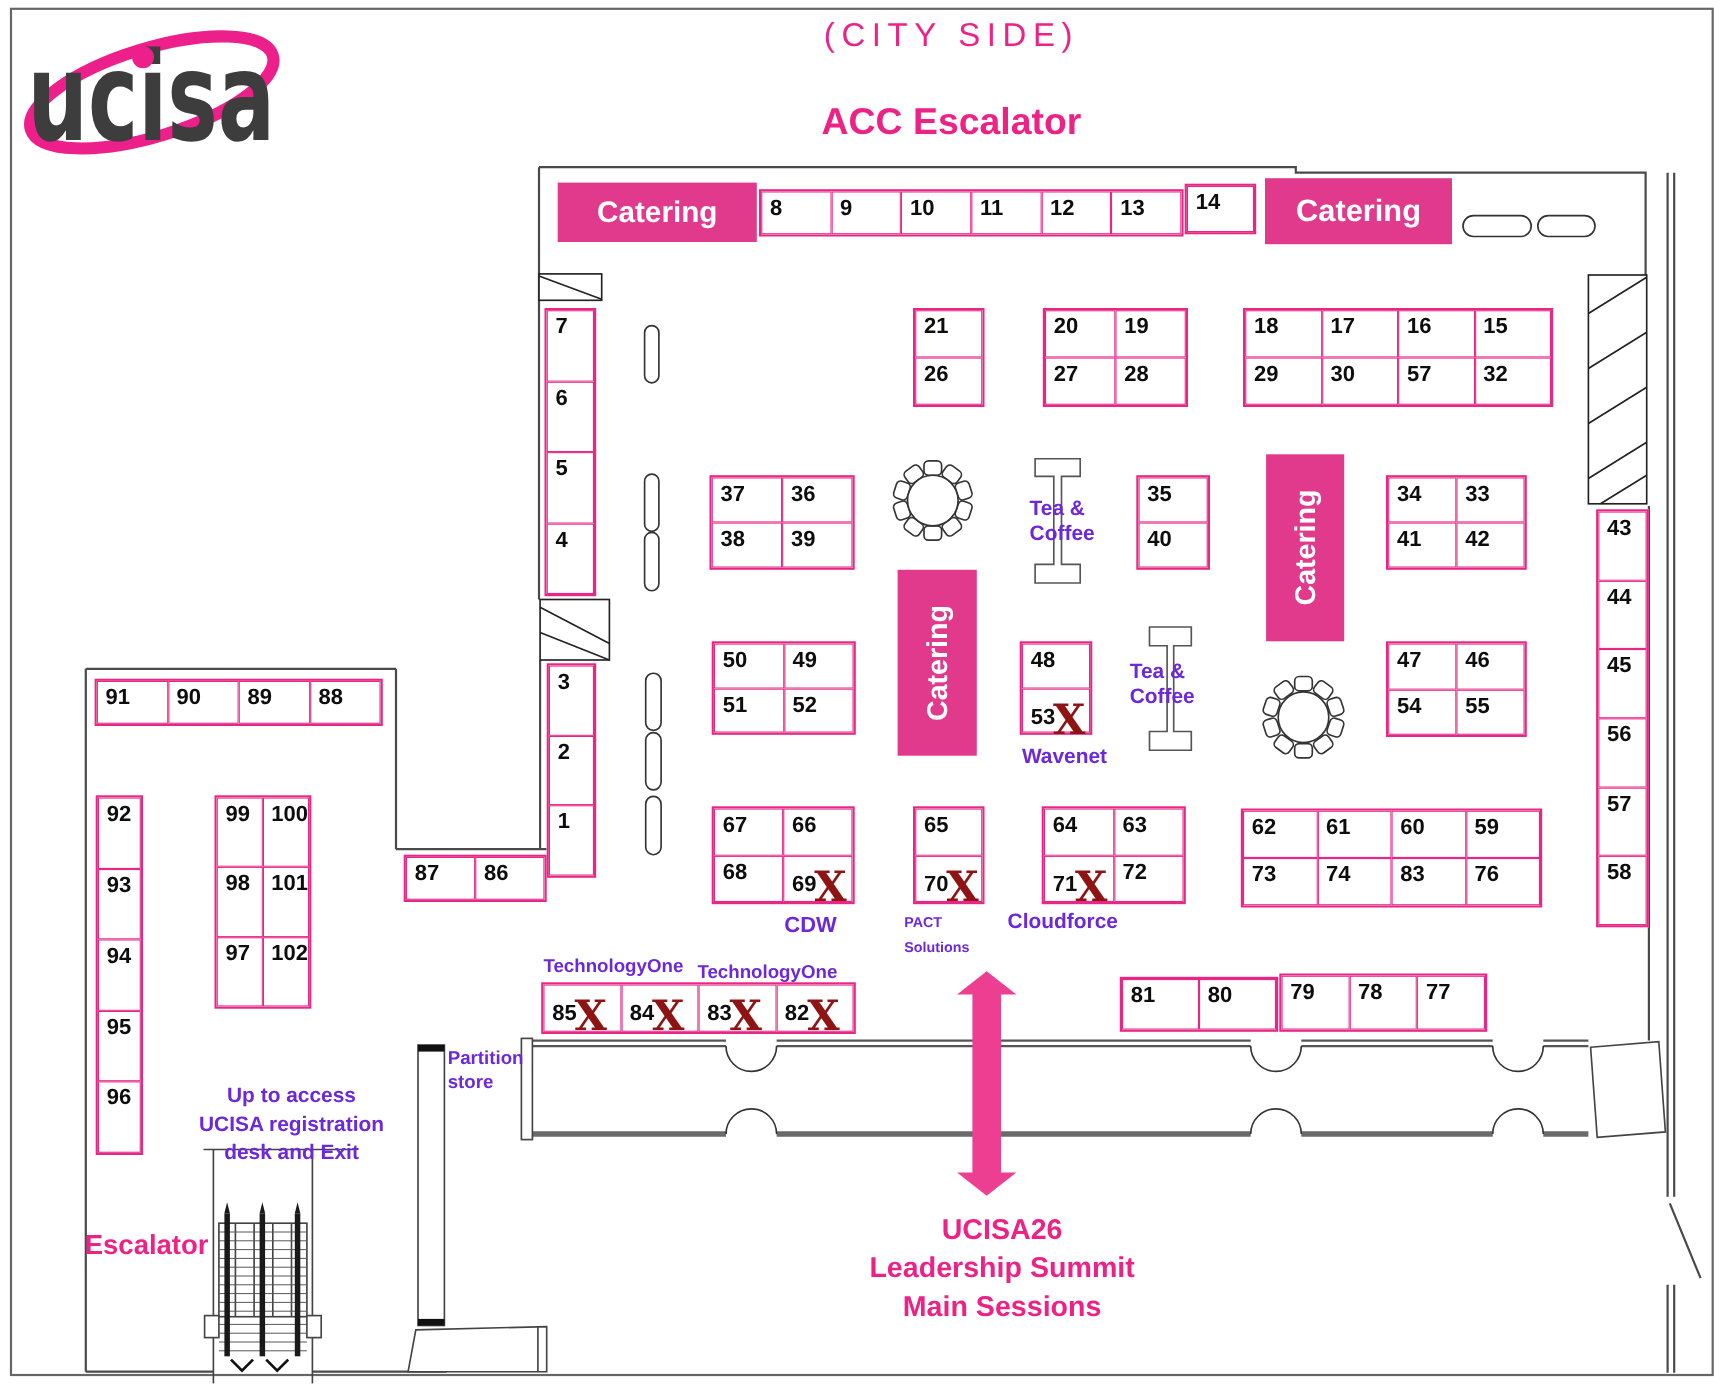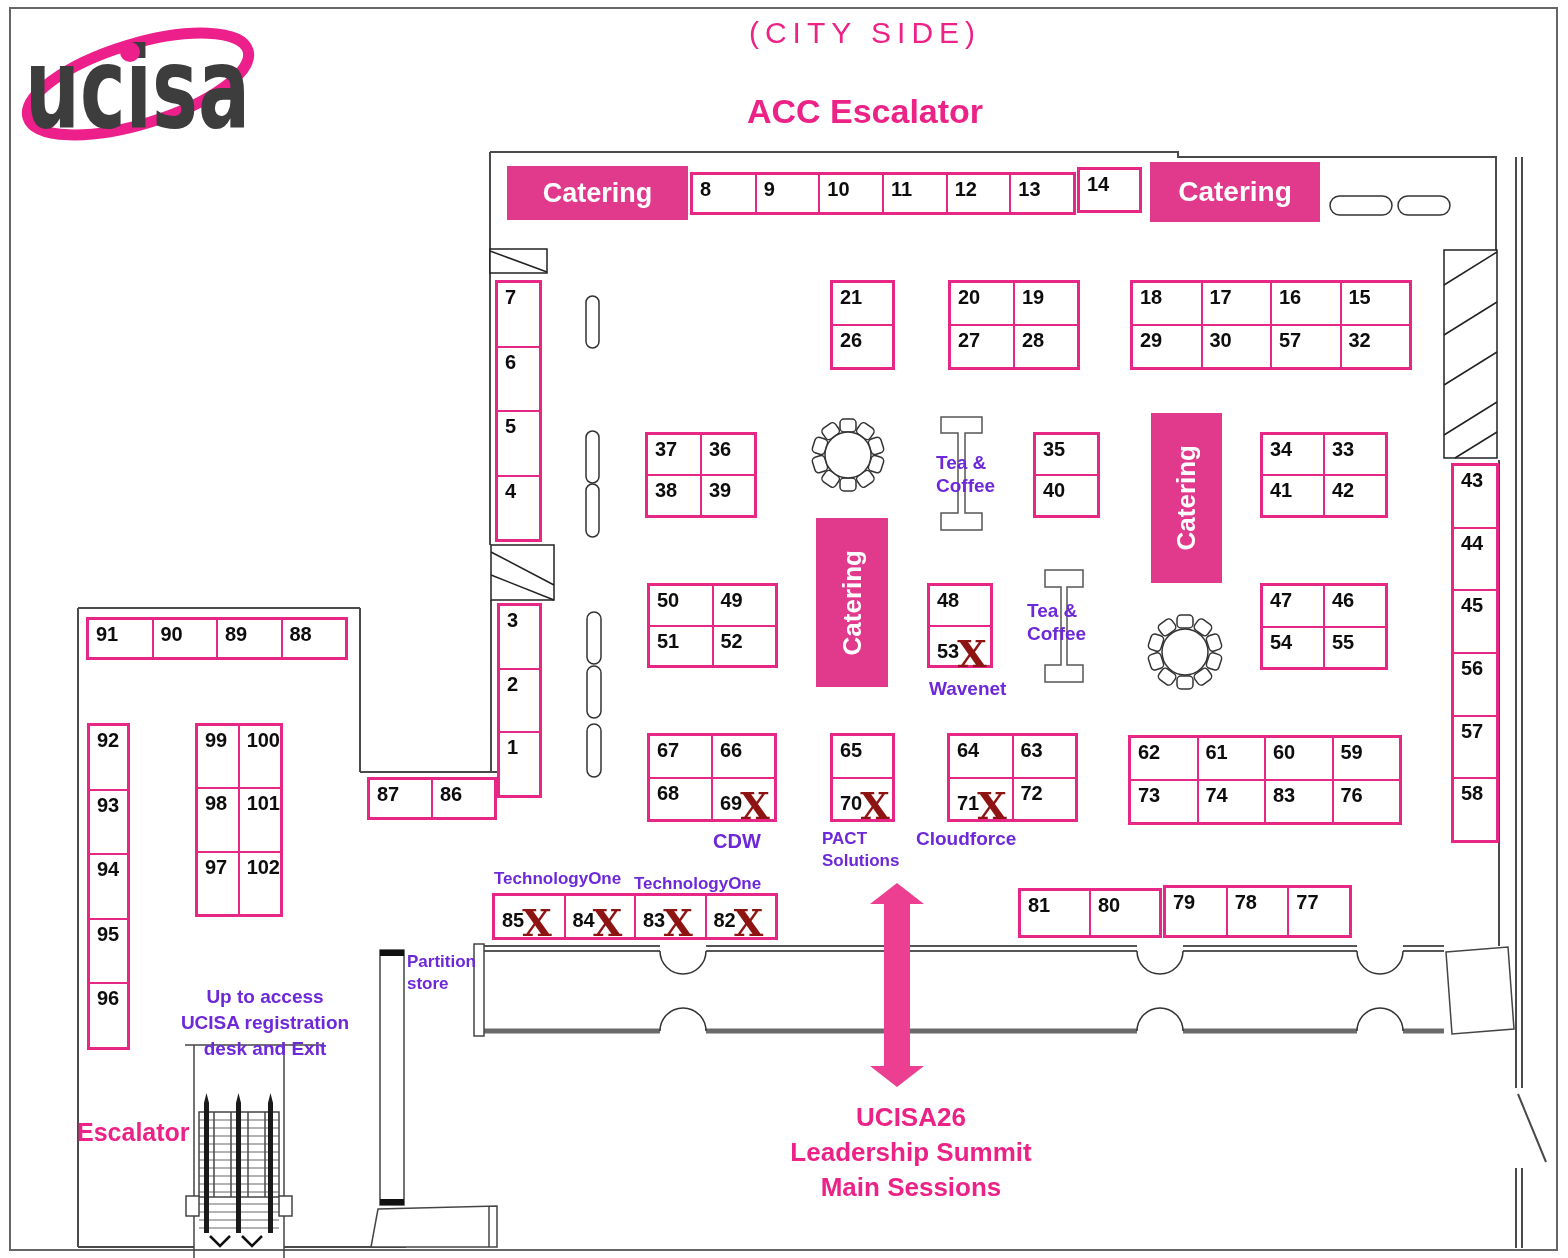--- a/index.html
+++ b/index.html
@@ -26,21 +26,21 @@
   .cat2{left:1150px;top:162px;width:170px;height:60px;font-size:28px;}
   .cat3{left:1151px;top:413px;width:71px;height:170px;}
   .cat4{left:816px;top:518px;width:72px;height:169px;}
   .vert span{writing-mode:vertical-rl;transform:rotate(180deg);font-size:26px;}
   #city{left:650px;top:16px;width:430px;text-align:center;font-size:30px;letter-spacing:6px;color:var(--pink-text);font-weight:400;}
   #venue{left:650px;top:92px;width:430px;text-align:center;font-size:34px;color:var(--pink-text);}
   #tc1{left:936px;top:451px;font-size:19px;line-height:23px;}
   #tc2{left:1027px;top:599px;font-size:19px;line-height:23px;}
   #wavenet{left:929px;top:678px;font-size:19px;}
   #cdw{left:713px;top:830px;font-size:20px;}
-  #pact{left:822px;top:828px;font-size:17px;line-height:22px;}
+  #pact{left:822px;top:828px;font-size:13px;line-height:22px;}
   #cloudforce{left:916px;top:828px;font-size:19px;}
   #techone1{left:494px;top:869px;font-size:17px;}
   #techone2{left:634px;top:874px;font-size:17px;}
   #partition{left:407px;top:951px;font-size:17px;line-height:22px;}
   #registration{left:140px;top:984px;width:250px;text-align:center;font-size:19px;line-height:26px;}
   #escalator-lbl{left:77px;top:1118px;font-size:25px;color:var(--pink-text);}
   #summit{left:746px;top:1100px;width:330px;text-align:center;font-size:26px;line-height:35px;color:var(--pink-text);}
 </style>
 </head>
 <body>
@@ -218,21 +218,21 @@
       <div class="block" style="left: 1130px; top: 280px; width: 282px; height: 90px; grid-template-columns: repeat(4, 1fr); grid-template-rows: repeat(2, 1fr);">
         <div class="cell"><span class="num">18</span></div>
         <div class="cell"><span class="num">17</span></div>
         <div class="cell"><span class="num">16</span></div>
         <div class="cell"><span class="num">15</span></div>
         <div class="cell"><span class="num">29</span></div>
         <div class="cell"><span class="num">30</span></div>
         <div class="cell"><span class="num">57</span></div>
         <div class="cell"><span class="num">32</span></div>
       </div>
-      <div class="block" style="left: 645px; top: 432px; width: 112px; height: 86px; grid-template-columns: repeat(2, 1fr); grid-template-rows: repeat(2, 1fr);">
+      <div class="block" style="left: 645px; top: 432px; width: 132px; height: 86px; grid-template-columns: repeat(2, 1fr); grid-template-rows: repeat(2, 1fr);">
         <div class="cell"><span class="num">37</span></div>
         <div class="cell"><span class="num">36</span></div>
         <div class="cell"><span class="num">38</span></div>
         <div class="cell"><span class="num">39</span></div>
       </div>
       <div class="block" style="left: 1033px; top: 432px; width: 67px; height: 86px; grid-template-columns: repeat(1, 1fr); grid-template-rows: repeat(2, 1fr);">
         <div class="cell"><span class="num">35</span></div>
         <div class="cell"><span class="num">40</span></div>
       </div>
       <div class="block" style="left: 1260px; top: 432px; width: 128px; height: 86px; grid-template-columns: repeat(2, 1fr); grid-template-rows: repeat(2, 1fr);">

